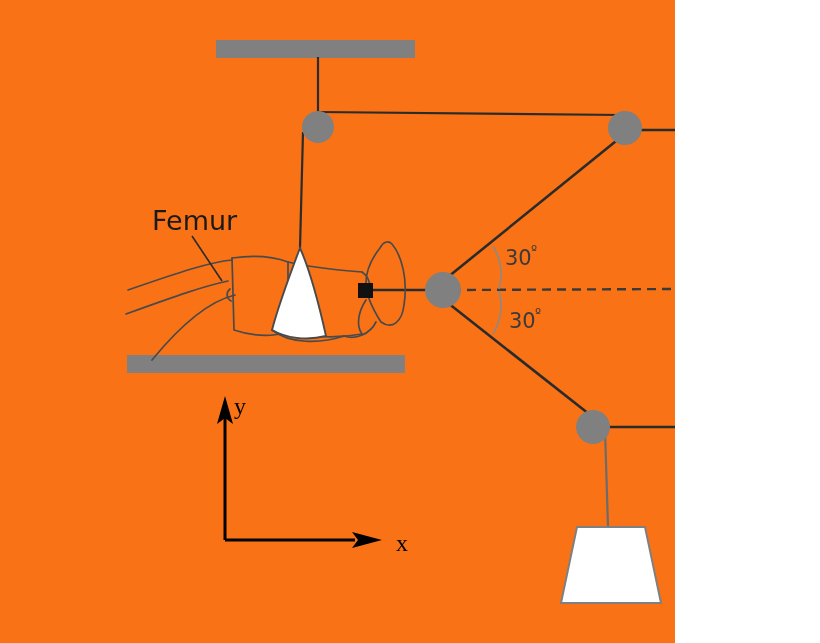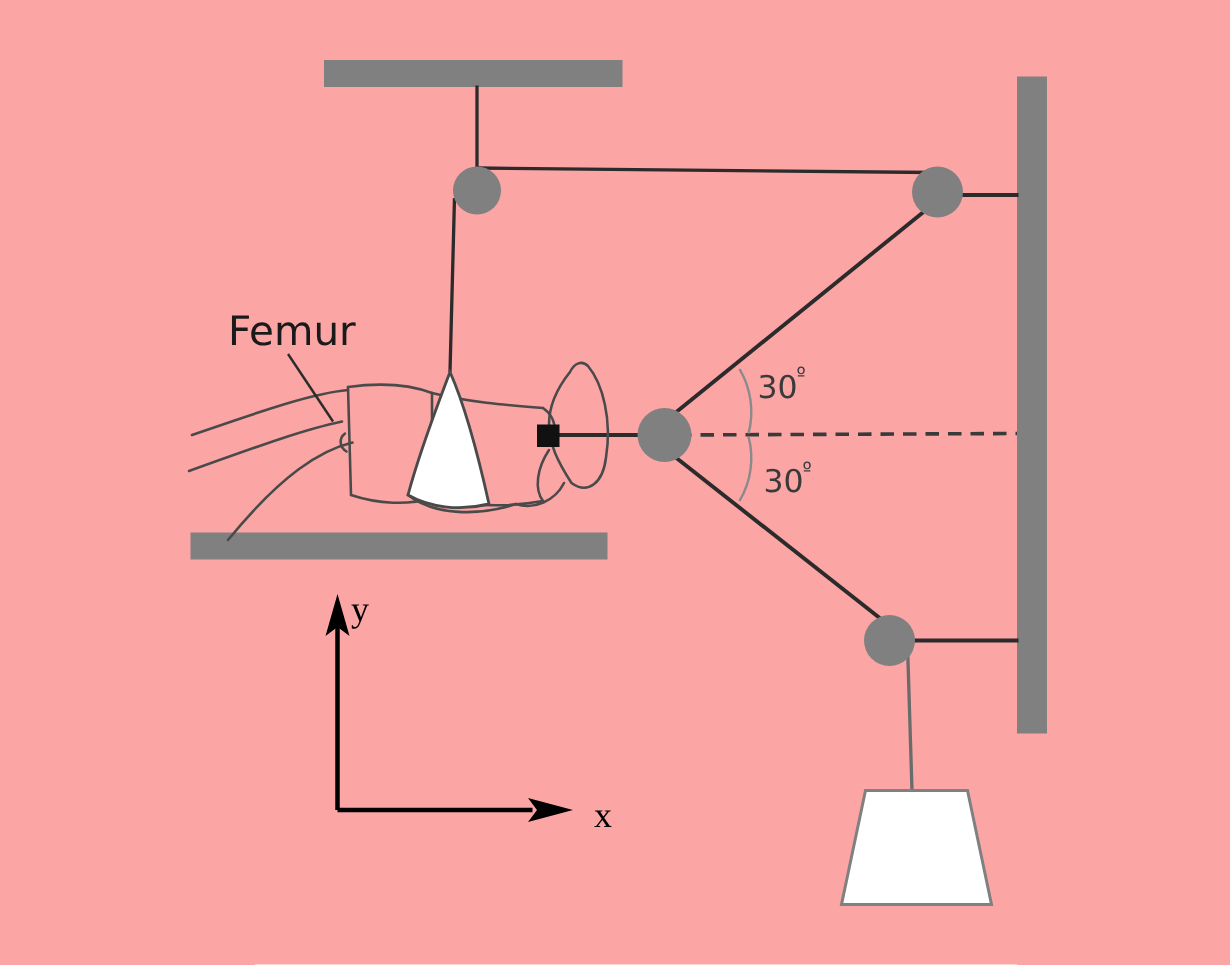--- a/index.html
+++ b/index.html
@@ -3,23 +3,23 @@
 <meta charset="utf-8">
 <title>Femur Traction Diagram</title>
 <style>
   html, body {
     margin: 0;
     padding: 0;
     background: #ffffff;
   }
   #stage {
     position: relative;
-    width: 820px;
+    width: 675px;
     height: 643px;
-    background: #fca5a5;
+    background: #f97316;
     overflow: hidden;
     font-family: "Liberation Sans", sans-serif;
   }
   #stage svg {
     position: absolute;
     left: 0;
     top: 0;
     display: block;
   }
   .lbl-femur {

